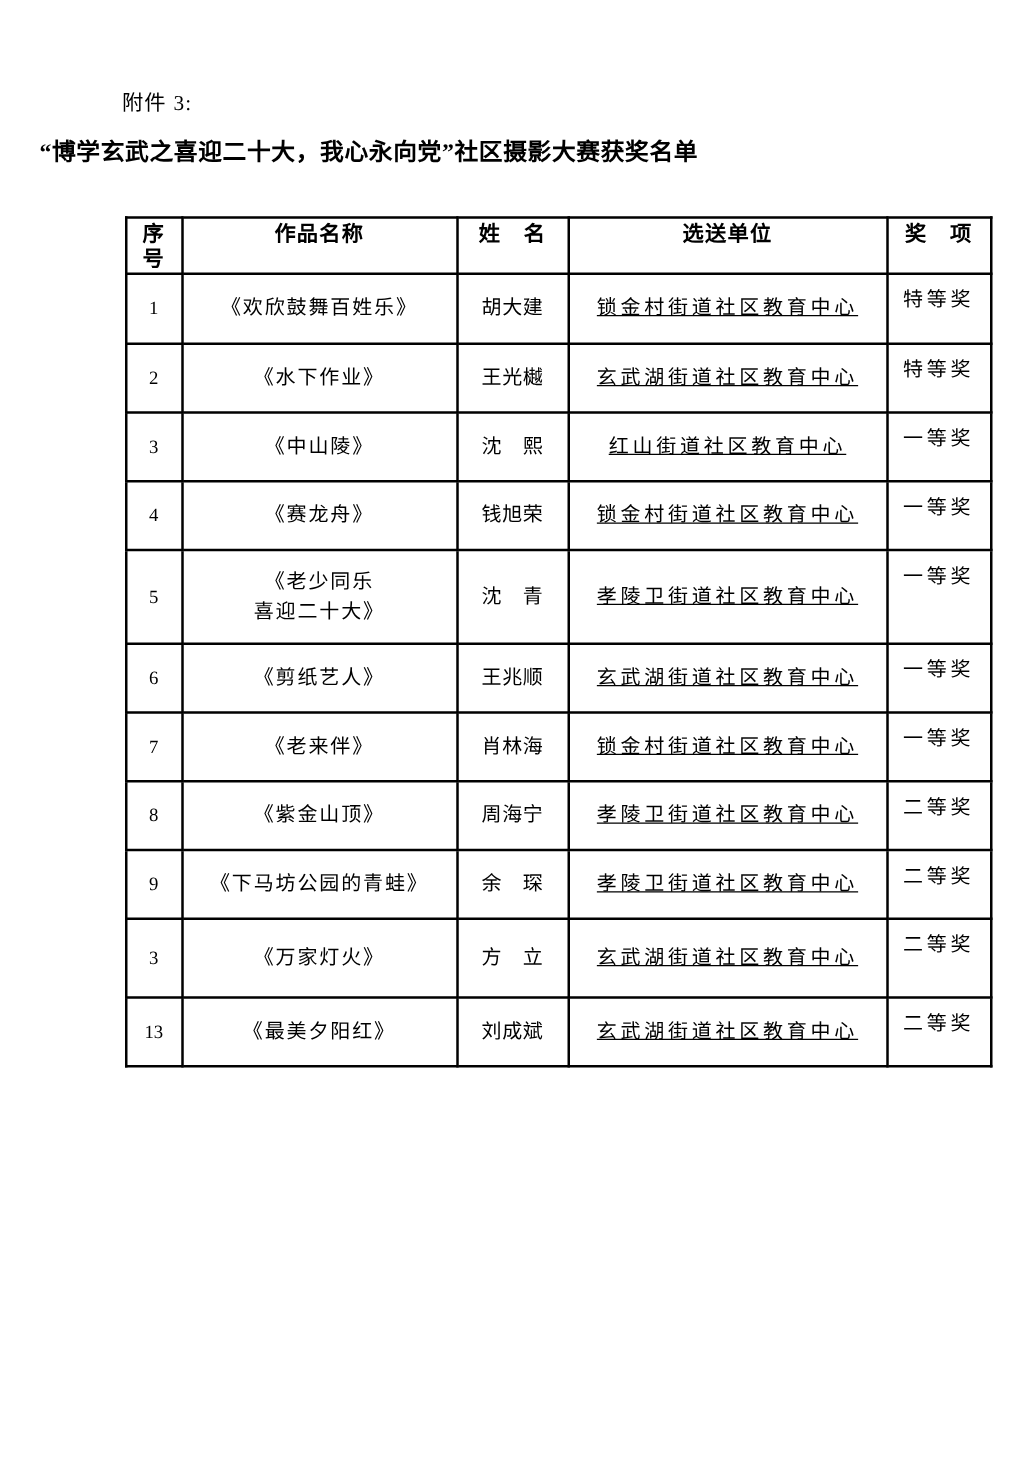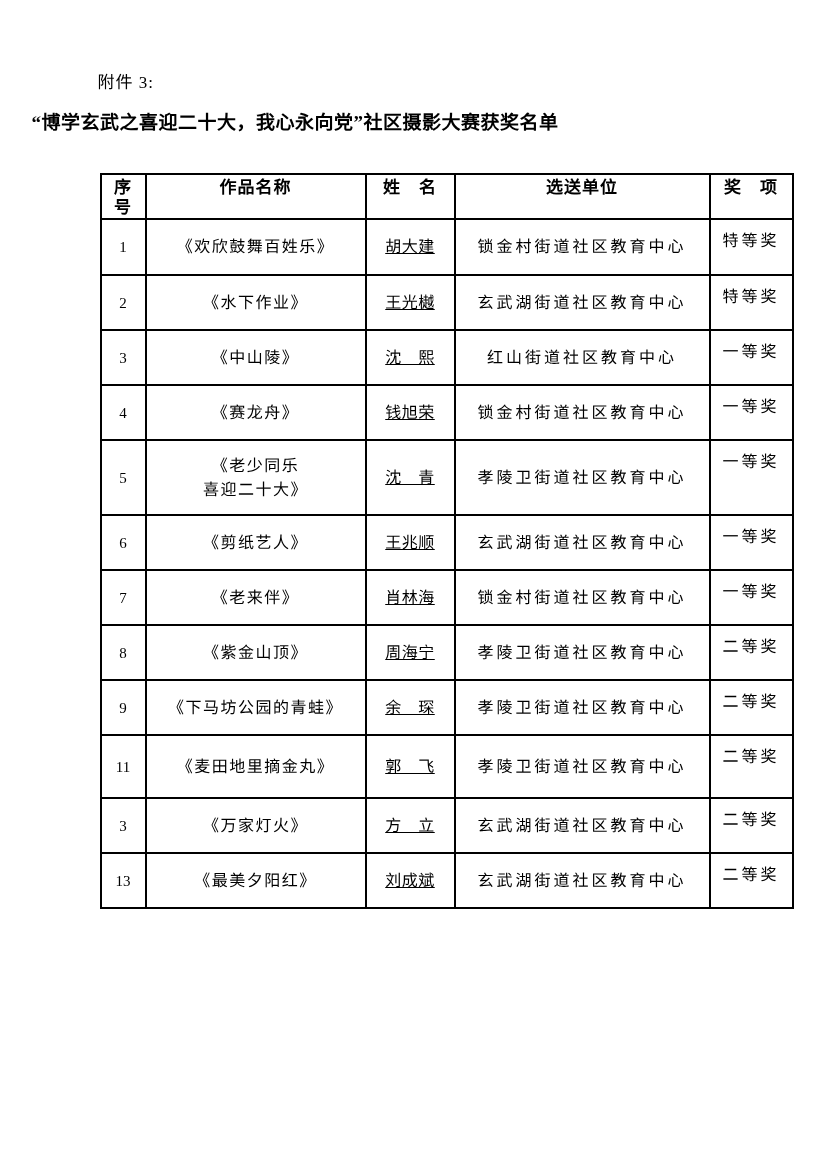--- a/index.html
+++ b/index.html
@@ -61,22 +61,22 @@
   .awards-table tbody tr:nth-child(1) { height: 56px; }
   .awards-table tbody tr:nth-child(5) { height: 75px; }
   .awards-table tbody tr:nth-child(10) { height: 63px; }
   .awards-table td {
     vertical-align: middle;
     font-size: 16px;
     line-height: 24px;
   }
   td.cell-seq { font-size: 15px; letter-spacing: 0; }
   td.cell-title { white-space: pre-line; letter-spacing: 1.5px; margin-left: 41px; }
-  td.cell-name { letter-spacing: 0.5px; text-decoration: underline; }
-  td.cell-unit { letter-spacing: 3px; }
+  td.cell-name { letter-spacing: 0.5px; }
+  td.cell-unit { letter-spacing: 3px; text-decoration: underline; }
   td.cell-award {
     vertical-align: top;
     padding-top: 9px;
     letter-spacing: 3px;
   }
 </style>
 </head>
 <body>
 
 <div class="page">
@@ -162,27 +162,20 @@
           <td class="cell-award">二等奖</td>
         </tr>
         <tr>
           <td class="cell-seq">9</td>
           <td class="cell-title">《下马坊公园的青蛙》</td>
           <td class="cell-name">余　琛</td>
           <td class="cell-unit">孝陵卫街道社区教育中心</td>
           <td class="cell-award">二等奖</td>
         </tr>
         <tr>
-          <td class="cell-seq">11</td>
-          <td class="cell-title">《麦田地里摘金丸》</td>
-          <td class="cell-name">郭　飞</td>
-          <td class="cell-unit">孝陵卫街道社区教育中心</td>
-          <td class="cell-award">二等奖</td>
-        </tr>
-        <tr>
           <td class="cell-seq">3</td>
           <td class="cell-title">《万家灯火》</td>
           <td class="cell-name">方　立</td>
           <td class="cell-unit">玄武湖街道社区教育中心</td>
           <td class="cell-award">二等奖</td>
         </tr>
         <tr>
           <td class="cell-seq">13</td>
           <td class="cell-title">《最美夕阳红》</td>
           <td class="cell-name">刘成斌</td>

